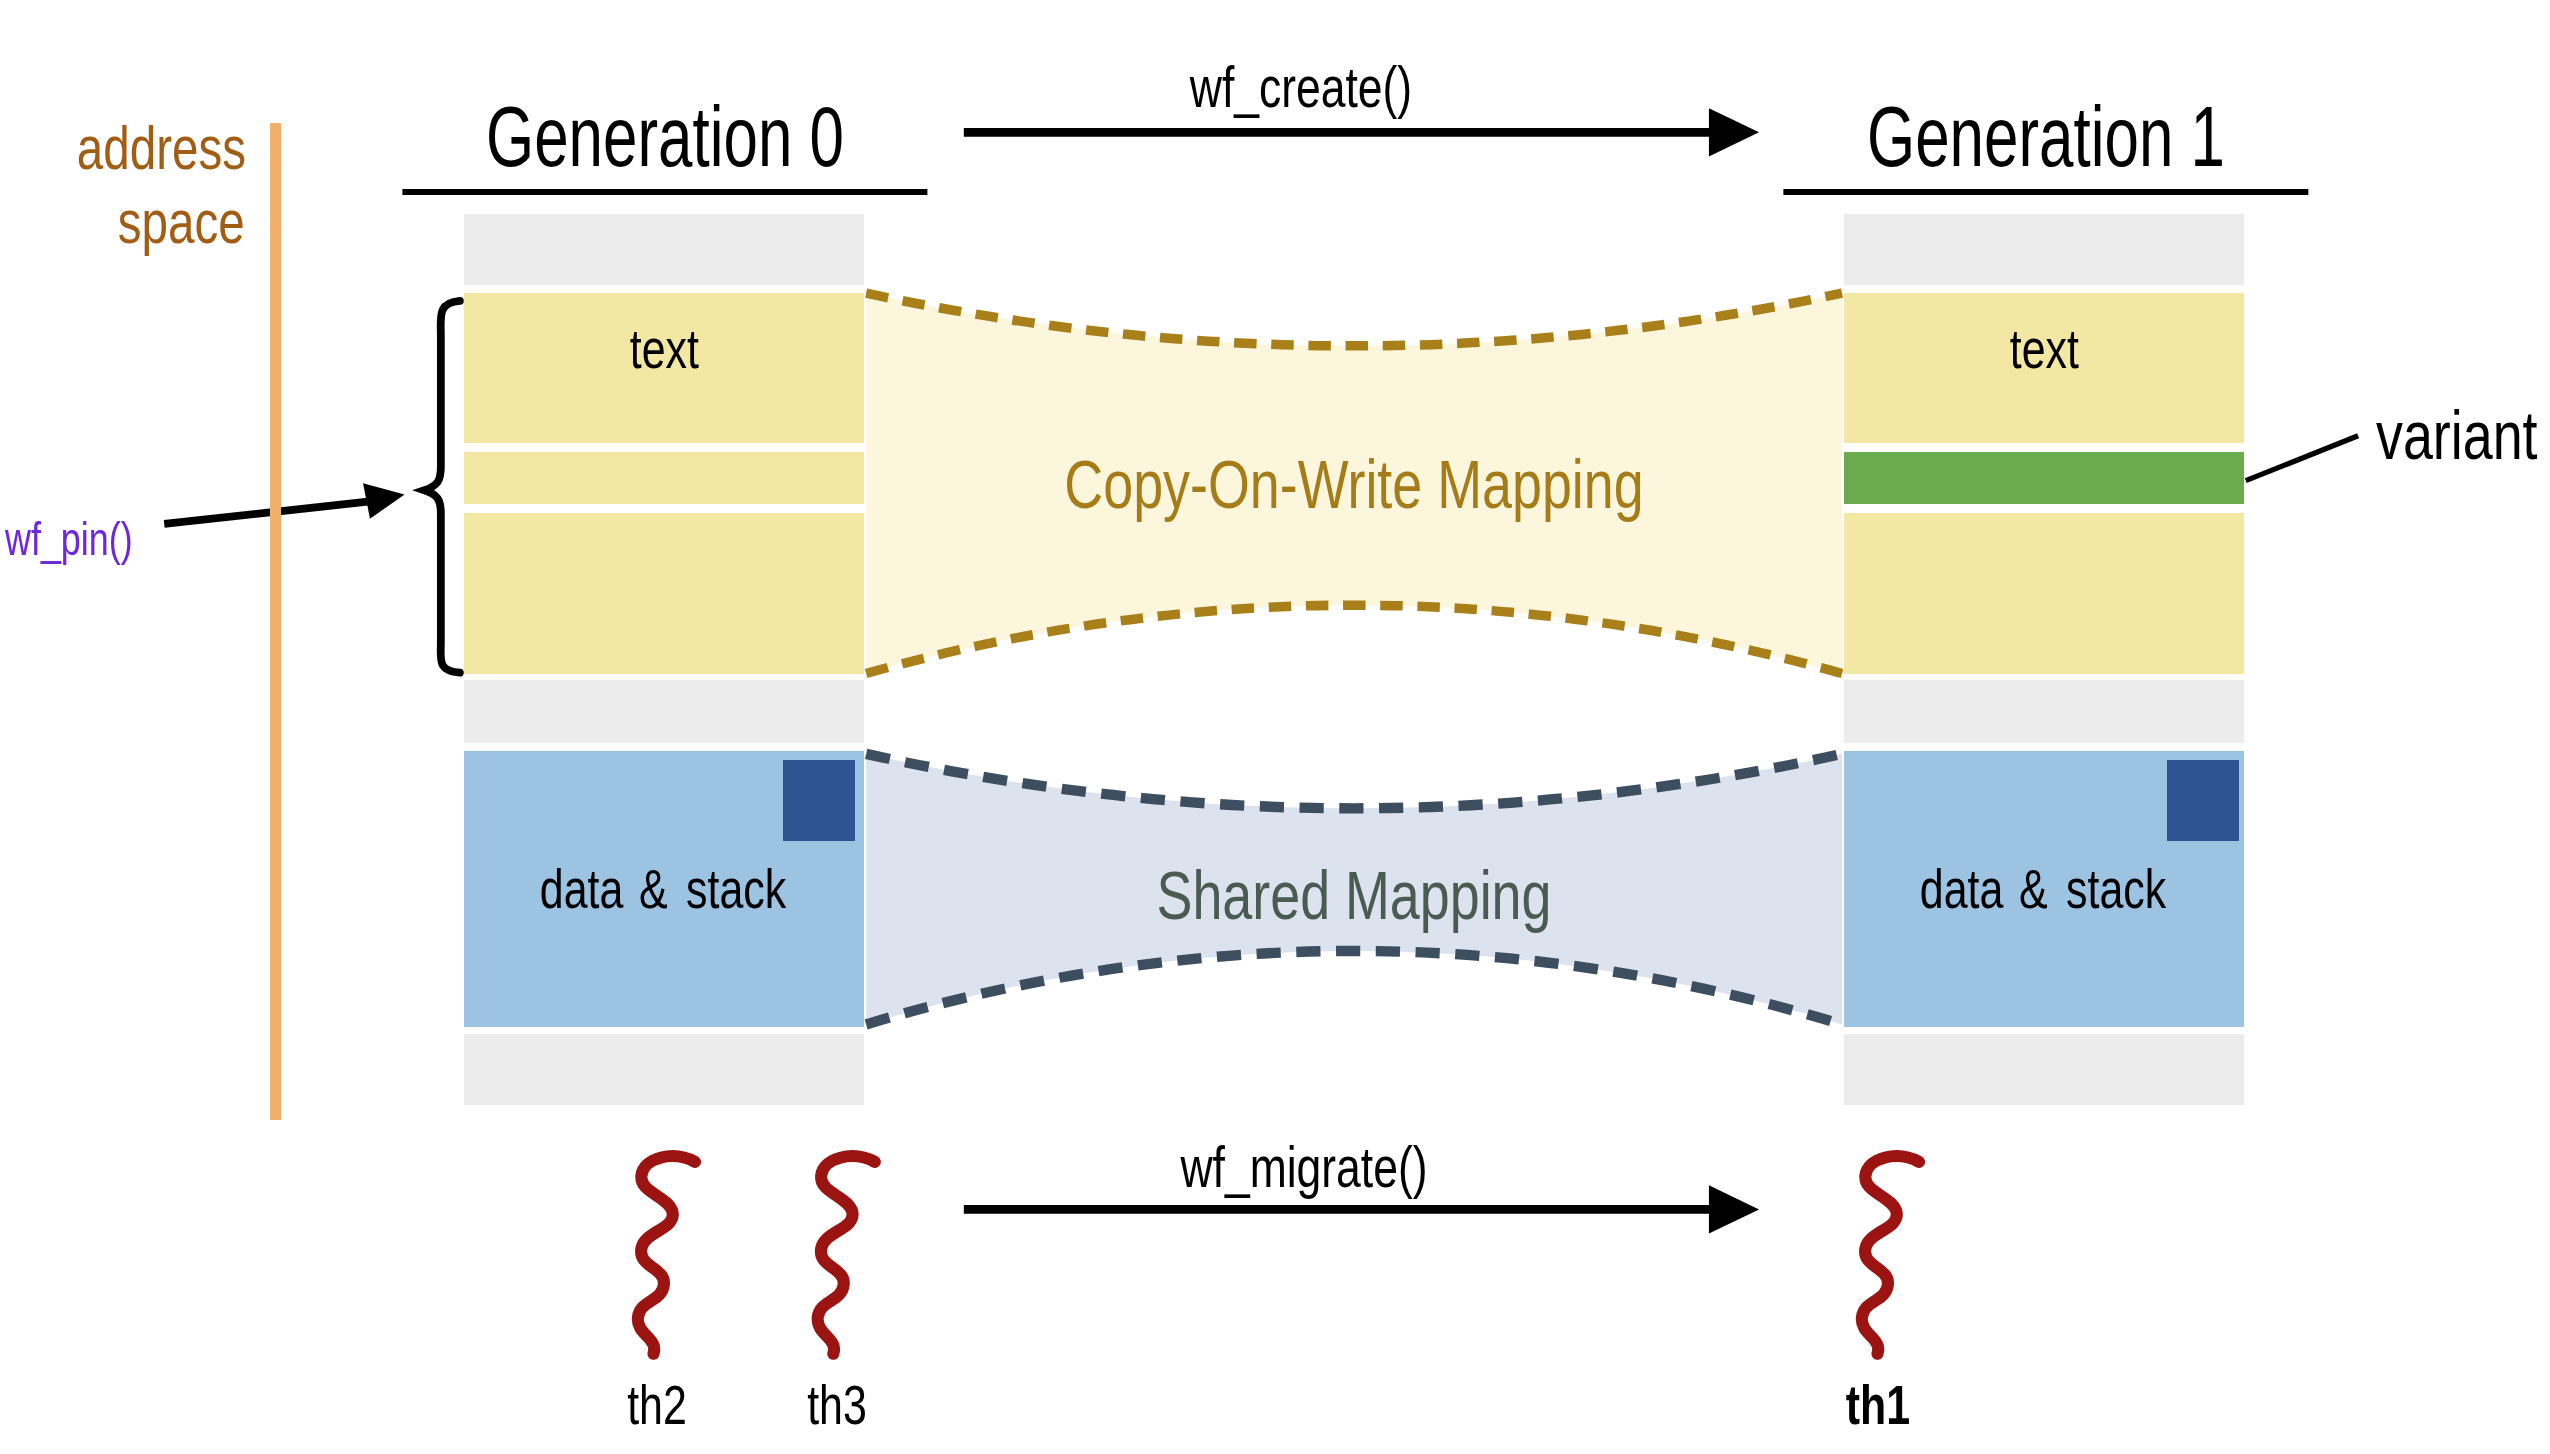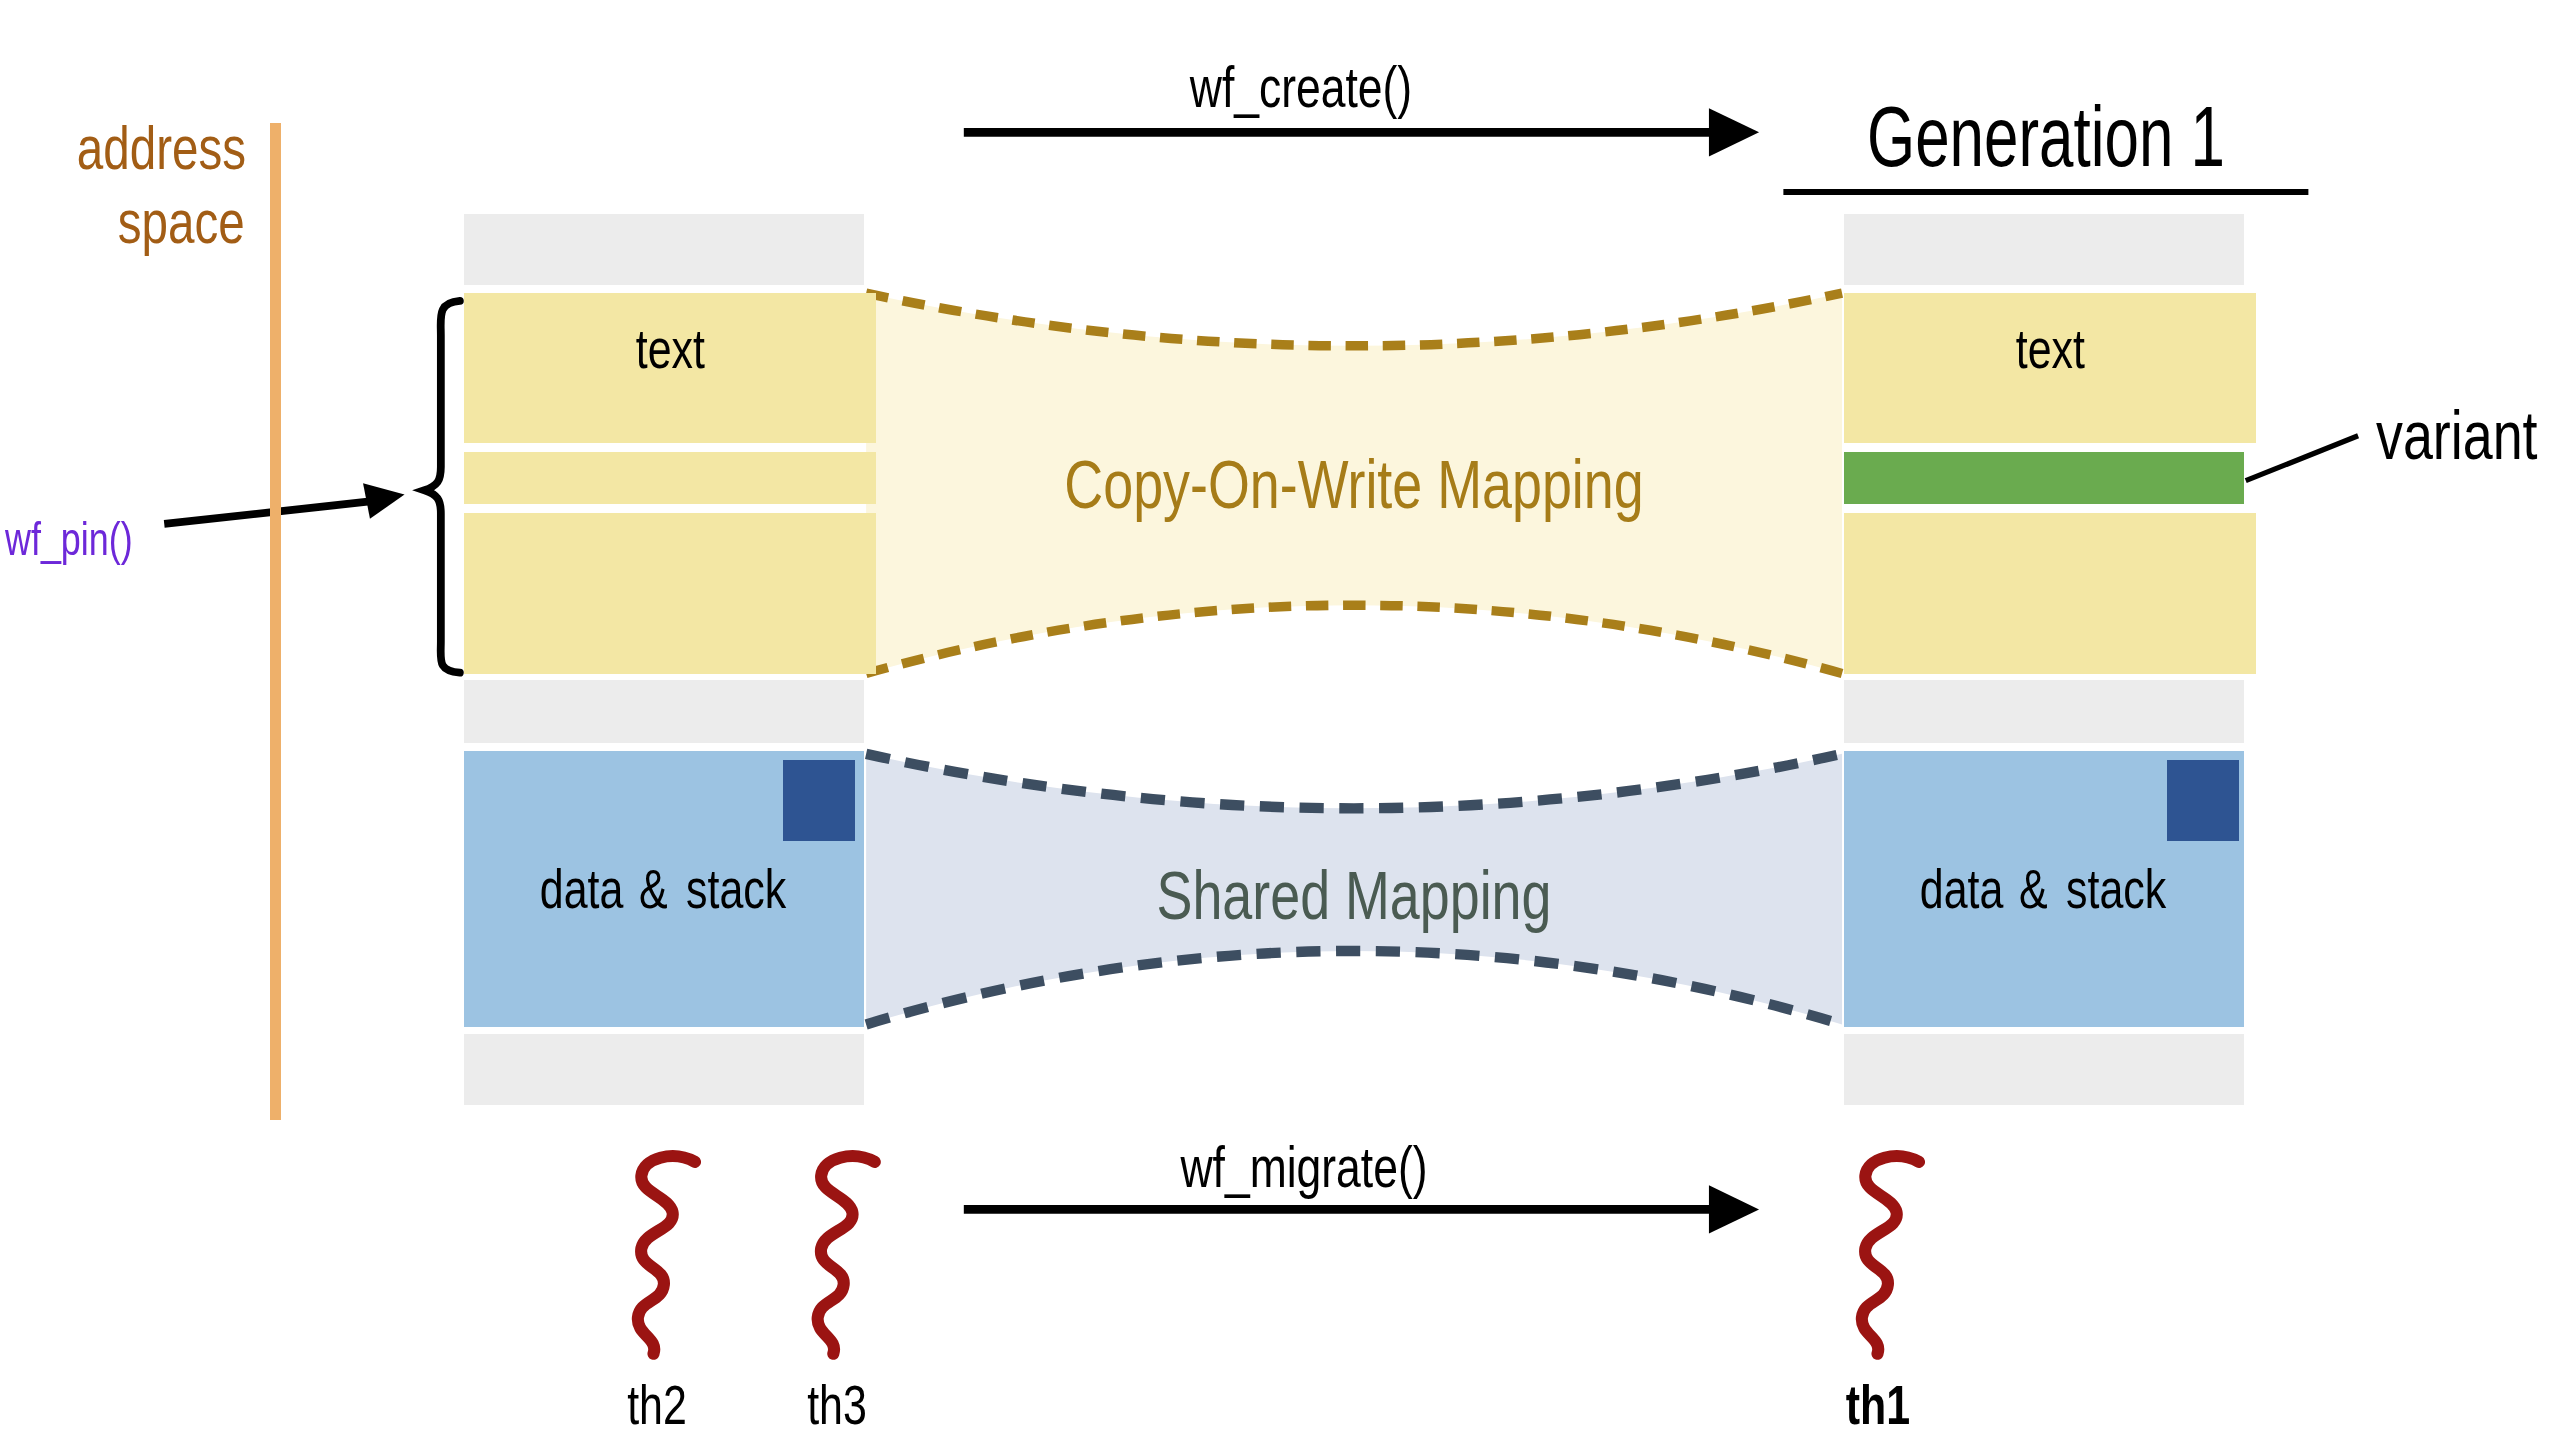--- a/index.html
+++ b/index.html
@@ -15,21 +15,21 @@
 
   .heading{font-size:86px;line-height:1;color:#000;transform:translateX(-50%);text-align:center;}
   .heading .u{display:inline-block;border-bottom:6px solid #000;padding:0 14px 10.4px 14px;}
   .heading .u .nw{transform:scaleX(.72);}
 
   .op-label{font-size:57px;color:#000;transform:translateX(-50%);}
   .addr-label{font-size:61px;line-height:74px;color:#a25d15;text-align:right;width:216px;}
   .region-label{font-size:69px;transform:translate(-50%,-50%);}
   .seg{position:absolute;}
   .seg-gray{background:#ececec;}
-  .seg-yellow{background:#f3e7a4;padding-left:12px;}
+  .seg-yellow{background:#f3e7a4;}
   .seg-green{background:#6aab4f;}
   .seg-blue{background:#9cc3e2;}
   .seg-label{position:absolute;left:0;top:0;width:100%;height:100%;display:flex;align-items:center;justify-content:center;font-size:55px;color:#000;}
   .datastack{line-height:69px;}
   .darksquare{position:absolute;background:#2e5492;width:72px;height:81px;}
   .orange-line{background:#eeb06a;}
   .th-label{font-size:55px;color:#000;transform:translateX(-50%);}
   .variant-label{font-size:69px;color:#000;}
 </style>
 </head>
@@ -76,20 +76,23 @@
       <path d="M46,4 C20,-10 -14,0 -16,20 C-18,40 16,44 20,62 C24,82 -12,84 -16,104 C-20,126 12,126 10,146 C8,166 -18,164 -20,184 C-22,204 4,208 -2,226" fill="none" stroke="#9b1412" stroke-width="14" stroke-linecap="round"></path>
     </g>
   </svg>
 
   <div class="abs orange-line" style="left:270px;top:123px;width:11.2px;height:997px;"></div>
   <div class="abs addr-label" style="left:28.5px;top:111px;">
     <span class="nw nw-right">address</span><br>
     <span class="nw nw-right">space</span>
   </div>
 
+  <div class="abs heading" style="left:665px;top:93px;">
+    <span class="u"><span class="nw">Generation 0</span></span>
+  </div>
   <div class="abs heading" style="left:2046px;top:93px;text-align:center;">
     <span class="u"><span class="nw">Generation 1</span></span>
   </div>
 
   <div class="abs op-label" style="left:1301px;top:54px;">
     <span class="nw">wf_create()</span>
   </div>
   <div class="abs op-label" style="left:1304px;top:1134px;">
     <span class="nw">wf_migrate()</span>
   </div>

